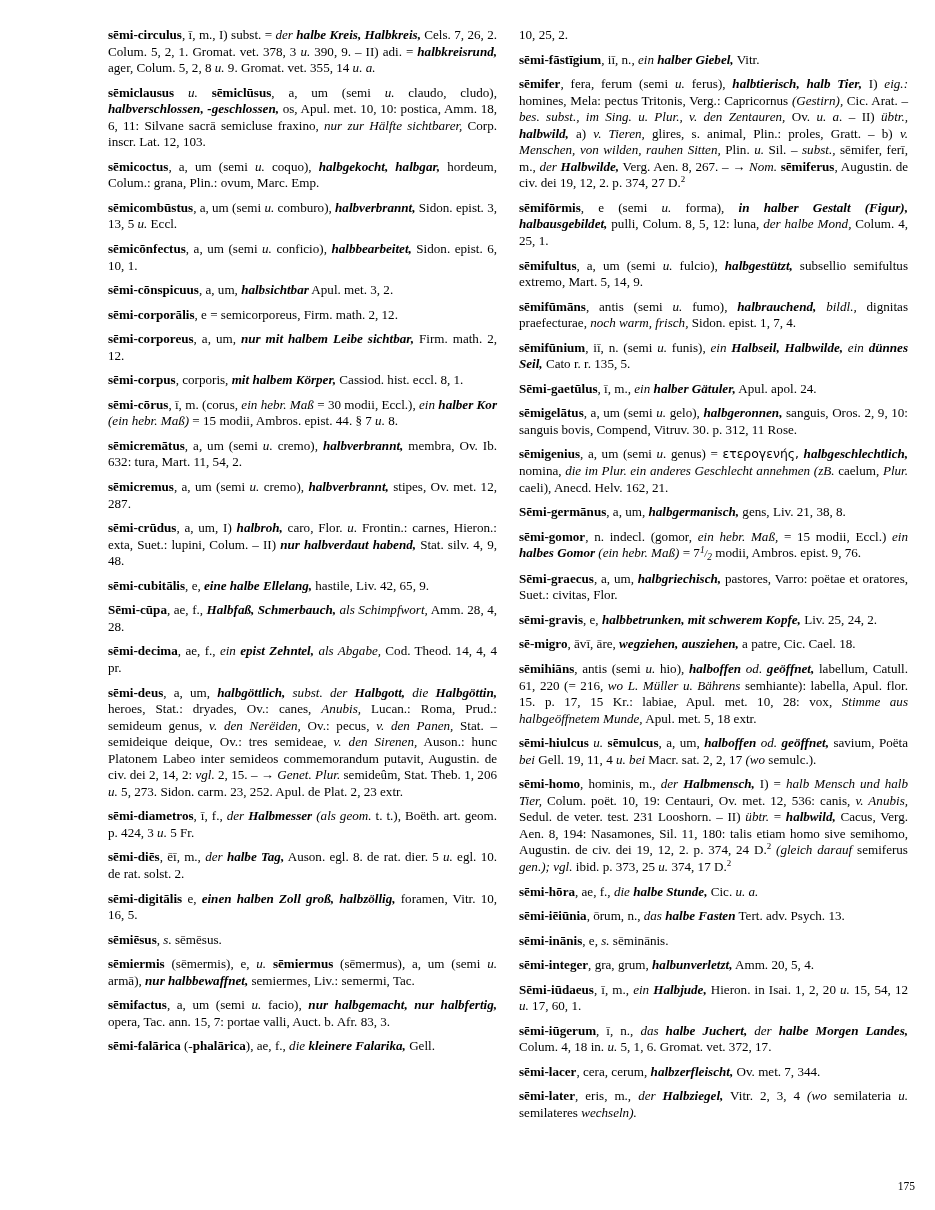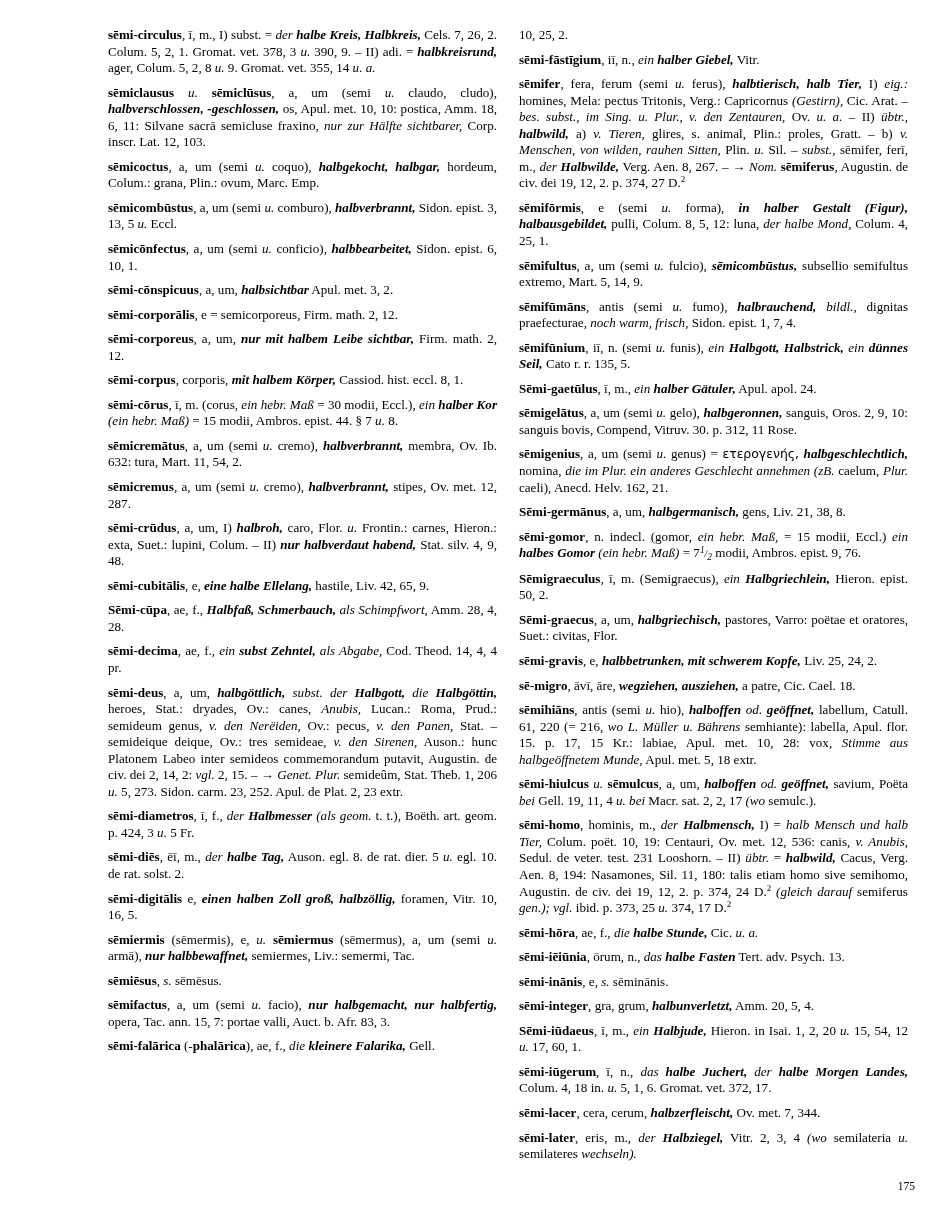--- a/index.html
+++ b/index.html
@@ -97,45 +97,44 @@
         <p class="entry"><b>sēmi-cōnspicuus</b>, a, um, <span class="g">halbsichtbar</span> Apul. met. 3, 2.</p>
         <p class="entry"><b>sēmi-corporālis</b>, e = semicorporeus, Firm. math. 2, 12.</p>
         <p class="entry"><b>sēmi-corporeus</b>, a, um, <span class="g">nur mit halbem Leibe sichtbar,</span> Firm. math. 2, 12.</p>
         <p class="entry"><b>sēmi-corpus</b>, corporis, <span class="g">mit halbem Körper,</span> Cassiod. hist. eccl. 8, 1.</p>
         <p class="entry"><b>sēmi-cōrus</b>, ī, m. (corus, <i>ein hebr. Maß</i> = 30 modii, Eccl.), <i>ein</i> <span class="g">halber Kor</span> <i>(ein hebr. Maß)</i> = 15 modii, Ambros. epist. 44. § 7 <i>u.</i> 8.</p>
         <p class="entry"><b>sēmicremātus</b>, a, um (semi <i>u.</i> cremo), <span class="g">halbverbrannt,</span> membra, Ov. Ib. 632: tura, Mart. 11, 54, 2.</p>
         <p class="entry"><b>sēmicremus</b>, a, um (semi <i>u.</i> cremo), <span class="g">halbverbrannt,</span> stipes, Ov. met. 12, 287.</p>
         <p class="entry"><b>sēmi-crūdus</b>, a, um, I) <span class="g">halbroh,</span> caro, Flor. <i>u.</i> Frontin.: carnes, Hieron.: exta, Suet.: lupini, Colum. – II) <span class="g">nur halbverdaut habend,</span> Stat. silv. 4, 9, 48.</p>
         <p class="entry"><b>sēmi-cubitālis</b>, e, <span class="g">eine halbe Ellelang,</span> hastile, Liv. 42, 65, 9.</p>
         <p class="entry"><b>Sēmi-cūpa</b>, ae, f., <span class="g">Halbfaß, Schmerbauch,</span> <i>als Schimpfwort,</i> Amm. 28, 4, 28.</p>
-        <p class="entry"><b>sēmi-decima</b>, ae, f., <i>ein</i> <span class="g">subst Zehntel,</span> <i>als Abgabe,</i> Cod. Theod. 14, 4, 4 pr.</p>
+        <p class="entry"><b>sēmi-decima</b>, ae, f., <i>ein</i> <span class="g">epist Zehntel,</span> <i>als Abgabe,</i> Cod. Theod. 14, 4, 4 pr.</p>
         <p class="entry"><b>sēmi-deus</b>, a, um, <span class="g">halbgöttlich,</span> <i>subst. der</i> <span class="g">Halbgott,</span> <i>die</i> <span class="g">Halbgöttin,</span> heroes, Stat.: dryades, Ov.: canes, <i>Anubis,</i> Lucan.: Roma, Prud.: semideum genus, <i>v. den Nerëiden,</i> Ov.: pecus, <i>v. den Panen,</i> Stat. – semideique deique, Ov.: tres semideae, <i>v. den Sirenen,</i> Auson.: hunc Platonem Labeo inter semideos commemorandum putavit, Augustin. de civ. dei 2, 14, 2: <i>vgl.</i> 2, 15. – → <i>Genet. Plur.</i> semideûm, Stat. Theb. 1, 206 <i>u.</i> 5, 273. Sidon. carm. 23, 252. Apul. de Plat. 2, 23 extr.</p>
         <p class="entry"><b>sēmi-diametros</b>, ī, f., <i>der</i> <span class="g">Halbmesser</span> <i>(als geom.</i> t. t.), Boëth. art. geom. p. 424, 3 <i>u.</i> 5 Fr.</p>
         <p class="entry"><b>sēmi-diēs</b>, ēī, m., <i>der</i> <span class="g">halbe Tag,</span> Auson. egl. 8. de rat. dier. 5 <i>u.</i> egl. 10. de rat. solst. 2.</p>
         <p class="entry"><b>sēmi-digitālis</b> e, <span class="g">einen halben Zoll groß, halbzöllig,</span> foramen, Vitr. 10, 16, 5.</p>
+        <p class="entry"><b>sēmiēsus</b>, <i>s.</i> sēmēsus.</p>
         <p class="entry"><b>sēmiermis</b> (sēmermis), e, <i>u.</i> <b>sēmiermus</b> (sēmermus), a, um (semi <i>u.</i> armā), <span class="g">nur halbbewaffnet,</span> semiermes, Liv.: semermi, Tac.</p>
-        <p class="entry"><b>sēmiēsus</b>, <i>s.</i> sēmēsus.</p>
         <p class="entry"><b>sēmifactus</b>, a, um (semi <i>u.</i> facio), <span class="g">nur halbgemacht, nur halbfertig,</span> opera, Tac. ann. 15, 7: portae valli, Auct. b. Afr. 83, 3.</p>
         <p class="entry"><b>sēmi-falārica</b> (-<b>phalārica</b>), ae, f., <i>die</i> <span class="g">kleinere Falarika,</span> Gell.</p>
       </div>
 
     <div class="col" id="col-right">
         <p class="entry">10, 25, 2.</p>
         <p class="entry"><b>sēmi-fāstīgium</b>, iī, n., <i>ein</i> <span class="g">halber Giebel,</span> Vitr.</p>
         <p class="entry"><b>sēmifer</b>, fera, ferum (semi <i>u.</i> ferus), <span class="g">halbtierisch, halb Tier,</span> I) <i>eig.:</i> homines, Mela: pectus Tritonis, Verg.: Capricornus <i>(Gestirn),</i> Cic. Arat. – <i>bes. subst., im Sing. u. Plur., v. den Zentauren,</i> Ov. <i>u. a.</i> – II) <i>übtr.,</i> <span class="g">halbwild,</span> a) <i>v. Tieren,</i> glires, s. animal, Plin.: proles, Gratt. – b) <i>v. Menschen, von wilden, rauhen Sitten,</i> Plin. <i>u.</i> Sil. – <i>subst.,</i> sēmifer, ferī, m., <i>der</i> <span class="g">Halbwilde,</span> Verg. Aen. 8, 267. – → <i>Nom.</i> <b>sēmiferus</b>, Augustin. de civ. dei 19, 12, 2. p. 374, 27 D.<span class="sup">2</span></p>
         <p class="entry"><b>sēmifōrmis</b>, e (semi <i>u.</i> forma), <span class="g">in halber Gestalt (Figur), halbausgebildet,</span> pulli, Colum. 8, 5, 12: luna, <i>der halbe Mond,</i> Colum. 4, 25, 1.</p>
-        <p class="entry"><b>sēmifultus</b>, a, um (semi <i>u.</i> fulcio), <span class="g">sēmicombūstus,</span> subsellio semifultus extremo, Mart. 5, 14, 9.</p>
+        <p class="entry"><b>sēmifultus</b>, a, um (semi <i>u.</i> fulcio), <span class="g">halbgestützt,</span> subsellio semifultus extremo, Mart. 5, 14, 9.</p>
         <p class="entry"><b>sēmifūmāns</b>, antis (semi <i>u.</i> fumo), <span class="g">halbrauchend,</span> <i>bildl.,</i> dignitas praefecturae, <i>noch warm, frisch,</i> Sidon. epist. 1, 7, 4.</p>
-        <p class="entry"><b>sēmifūnium</b>, iī, n. (semi <i>u.</i> funis), <i>ein</i> <span class="g">Halbgott, Halbstrick,</span> <i>ein</i> <span class="g">dünnes Seil,</span> Cato r. r. 135, 5.</p>
+        <p class="entry"><b>sēmifūnium</b>, iī, n. (semi <i>u.</i> funis), <i>ein</i> <span class="g">Halbseil, Halbwilde,</span> <i>ein</i> <span class="g">dünnes Seil,</span> Cato r. r. 135, 5.</p>
         <p class="entry"><b>Sēmi-gaetūlus</b>, ī, m., <i>ein</i> <span class="g">halber Gätuler,</span> Apul. apol. 24.</p>
         <p class="entry"><b>sēmigelātus</b>, a, um (semi <i>u.</i> gelo), <span class="g">halbgeronnen,</span> sanguis, Oros. 2, 9, 10: sanguis bovis, Compend, Vitruv. 30. p. 312, 11 Rose.</p>
         <p class="entry"><b>sēmigenius</b>, a, um (semi <i>u.</i> genus) = <span class="gk">ετερογενής,</span> <span class="g">halbgeschlechtlich,</span> nomina, <i>die im Plur. ein anderes Geschlecht annehmen (zB.</i> caelum, <i>Plur.</i> caeli), Anecd. Helv. 162, 21.</p>
         <p class="entry"><b>Sēmi-germānus</b>, a, um, <span class="g">halbgermanisch,</span> gens, Liv. 21, 38, 8.</p>
         <p class="entry"><b>sēmi-gomor</b>, n. indecl. (gomor, <i>ein hebr. Maß,</i> = 15 modii, Eccl.) <i>ein</i> <span class="g">halbes Gomor</span> <i>(ein hebr. Maß)</i> = 7<span class="frac"><sup>1</sup>/<sub>2</sub></span> modii, Ambros. epist. 9, 76.</p>
-        <p class="entry"><b>Sēmigraeculus</b>, ī, m. (Semigraecus), <i>ein</i> <span class="g">Halbgriechlein,</span> Hieron. epist. 50, 2.</p>
         <p class="entry"><b>Sēmi-graecus</b>, a, um, <span class="g">halbgriechisch,</span> pastores, Varro: poëtae et oratores, Suet.: civitas, Flor.</p>
         <p class="entry"><b>sēmi-gravis</b>, e, <span class="g">halbbetrunken, mit schwerem Kopfe,</span> Liv. 25, 24, 2.</p>
         <p class="entry"><b>sē-migro</b>, āvī, āre, <span class="g">wegziehen, ausziehen,</span> a patre, Cic. Cael. 18.</p>
         <p class="entry"><b>sēmihiāns</b>, antis (semi <i>u.</i> hio), <span class="g">halboffen</span> <i>od.</i> <span class="g">geöffnet,</span> labellum, Catull. 61, 220 (= 216, <i>wo L. Müller u. Bährens</i> semhiante): labella, Apul. flor. 15. p. 17, 15 Kr.: labiae, Apul. met. 10, 28: vox, <i>Stimme aus halbgeöffnetem Munde,</i> Apul. met. 5, 18 extr.</p>
         <p class="entry"><b>sēmi-hiulcus</b> <i>u.</i> <b>sēmulcus</b>, a, um, <span class="g">halboffen</span> <i>od.</i> <span class="g">geöffnet,</span> savium, Poëta <i>bei</i> Gell. 19, 11, 4 <i>u. bei</i> Macr. sat. 2, 2, 17 <i>(wo</i> semulc.).</p>
         <p class="entry"><b>sēmi-homo</b>, hominis, m., <i>der</i> <span class="g">Halbmensch,</span> I) = <i>halb Mensch und halb Tier,</i> Colum. poët. 10, 19: Centauri, Ov. met. 12, 536: canis, <i>v. Anubis,</i> Sedul. de veter. test. 231 Looshorn. – II) <i>übtr.</i> = <span class="g">halbwild,</span> Cacus, Verg. Aen. 8, 194: Nasamones, Sil. 11, 180: talis etiam homo sive semihomo, Augustin. de civ. dei 19, 12, 2. p. 374, 24 D.<span class="sup">2</span> <i>(gleich darauf</i> semiferus <i>gen.);</i> <i>vgl.</i> ibid. p. 373, 25 <i>u.</i> 374, 17 D.<span class="sup">2</span></p>
         <p class="entry"><b>sēmi-hōra</b>, ae, f., <i>die</i> <span class="g">halbe Stunde,</span> Cic. <i>u. a.</i></p>
         <p class="entry"><b>sēmi-iēiūnia</b>, ōrum, n., <i>das</i> <span class="g">halbe Fasten</span> Tert. adv. Psych. 13.</p>
         <p class="entry"><b>sēmi-inānis</b>, e, <i>s.</i> sēminānis.</p>
         <p class="entry"><b>sēmi-integer</b>, gra, grum, <span class="g">halbunverletzt,</span> Amm. 20, 5, 4.</p>

